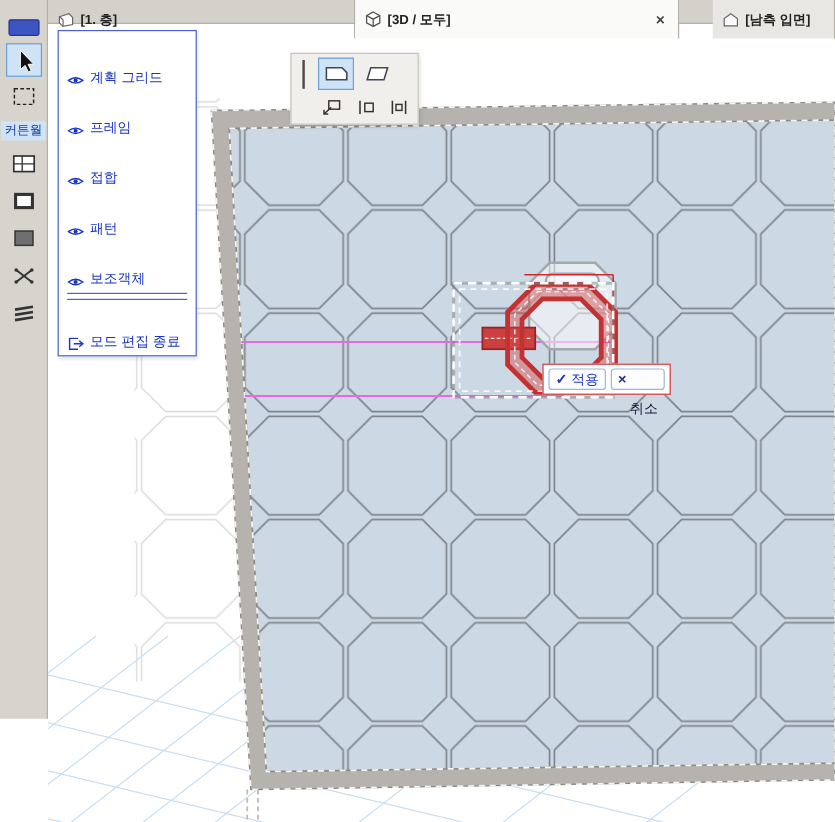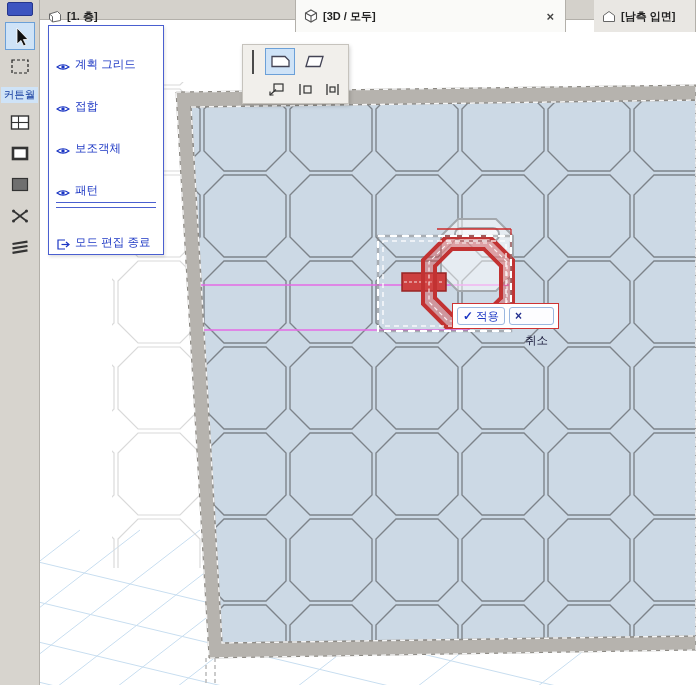--- a/index.html
+++ b/index.html
@@ -5,23 +5,23 @@
   html,body{margin:0;padding:0;}
   body{
     width:696px;height:685px;position:relative;overflow:hidden;
     font-family:"Liberation Sans", sans-serif;background:#ffffff;
     -webkit-font-smoothing:antialiased;
   }
   button{font-family:inherit;border:none;background:none;padding:0;margin:0;cursor:default;}
 
   
   .left-rail{
-    position:absolute;left:0;top:0;width:40px;height:685px;
+    position:absolute;left:0;top:0;width:40px;height:599px;
     background:#d7d4ce;border-right:1px solid #b3b0aa;box-sizing:border-box;
-    display:flex;flex-direction:column;align-items:center;padding-top:2px;gap:3px;z-index:6;
+    display:flex;flex-direction:column;align-items:center;padding-top:16px;gap:3px;z-index:6;
   }
   .win-chip{width:24px;height:12px;background:#3d55c0;border:1px solid #25368c;border-radius:2px;margin-bottom:3px;}
   .tool{width:30px;height:28px;display:flex;align-items:center;justify-content:center;border:1px solid transparent;box-sizing:border-box;}
   .tool.selected{background:#cfe3f7;border-color:#6ba0d8;}
   .rail-label{font-size:10.5px;color:#123a9e;background:#cfe3f7;padding:1px 3px;margin:3px 0;white-space:nowrap;}
 
   
   .tabbar{
     position:absolute;left:40px;top:0;right:0;height:20px;background:#d4d1cb;
     border-bottom:1px solid #b3b0aa;display:flex;z-index:5;box-sizing:border-box;
@@ -235,35 +235,42 @@
         <path d="M1,5 Q7,0.5 13,5 Q7,9.5 1,5 Z" fill="none" stroke="#1b36c4" stroke-width="1.1"></path>
         <circle cx="7" cy="5" r="1.7" fill="#1b36c4"></circle>
       </svg>
       <span>계획 그리드</span>
     </div>
     <div class="mi">
       <svg width="14" height="10" viewBox="0 0 14 10">
         <path d="M1,5 Q7,0.5 13,5 Q7,9.5 1,5 Z" fill="none" stroke="#1b36c4" stroke-width="1.1"></path>
         <circle cx="7" cy="5" r="1.7" fill="#1b36c4"></circle>
       </svg>
+      <span>프레임</span>
+    </div>
+    <div class="mi">
+      <svg width="14" height="10" viewBox="0 0 14 10">
+        <path d="M1,5 Q7,0.5 13,5 Q7,9.5 1,5 Z" fill="none" stroke="#1b36c4" stroke-width="1.1"></path>
+        <circle cx="7" cy="5" r="1.7" fill="#1b36c4"></circle>
+      </svg>
       <span>접합</span>
     </div>
     <div class="mi">
       <svg width="14" height="10" viewBox="0 0 14 10">
         <path d="M1,5 Q7,0.5 13,5 Q7,9.5 1,5 Z" fill="none" stroke="#1b36c4" stroke-width="1.1"></path>
         <circle cx="7" cy="5" r="1.7" fill="#1b36c4"></circle>
       </svg>
+      <span>패턴</span>
+    </div>
+    <div class="mi">
+      <svg width="14" height="10" viewBox="0 0 14 10">
+        <path d="M1,5 Q7,0.5 13,5 Q7,9.5 1,5 Z" fill="none" stroke="#1b36c4" stroke-width="1.1"></path>
+        <circle cx="7" cy="5" r="1.7" fill="#1b36c4"></circle>
+      </svg>
       <span>보조객체</span>
-    </div>
-    <div class="mi">
-      <svg width="14" height="10" viewBox="0 0 14 10">
-        <path d="M1,5 Q7,0.5 13,5 Q7,9.5 1,5 Z" fill="none" stroke="#1b36c4" stroke-width="1.1"></path>
-        <circle cx="7" cy="5" r="1.7" fill="#1b36c4"></circle>
-      </svg>
-      <span>패턴</span>
     </div>
 
     <div class="msep"></div>
 
 
     <div class="msep"></div>
 
     <div class="mi">
       <svg width="14" height="11" viewBox="0 0 14 11">
         <path d="M9,1 L2,1 L2,10 L9,10" fill="none" stroke="#1b36c4" stroke-width="1.2"></path>

